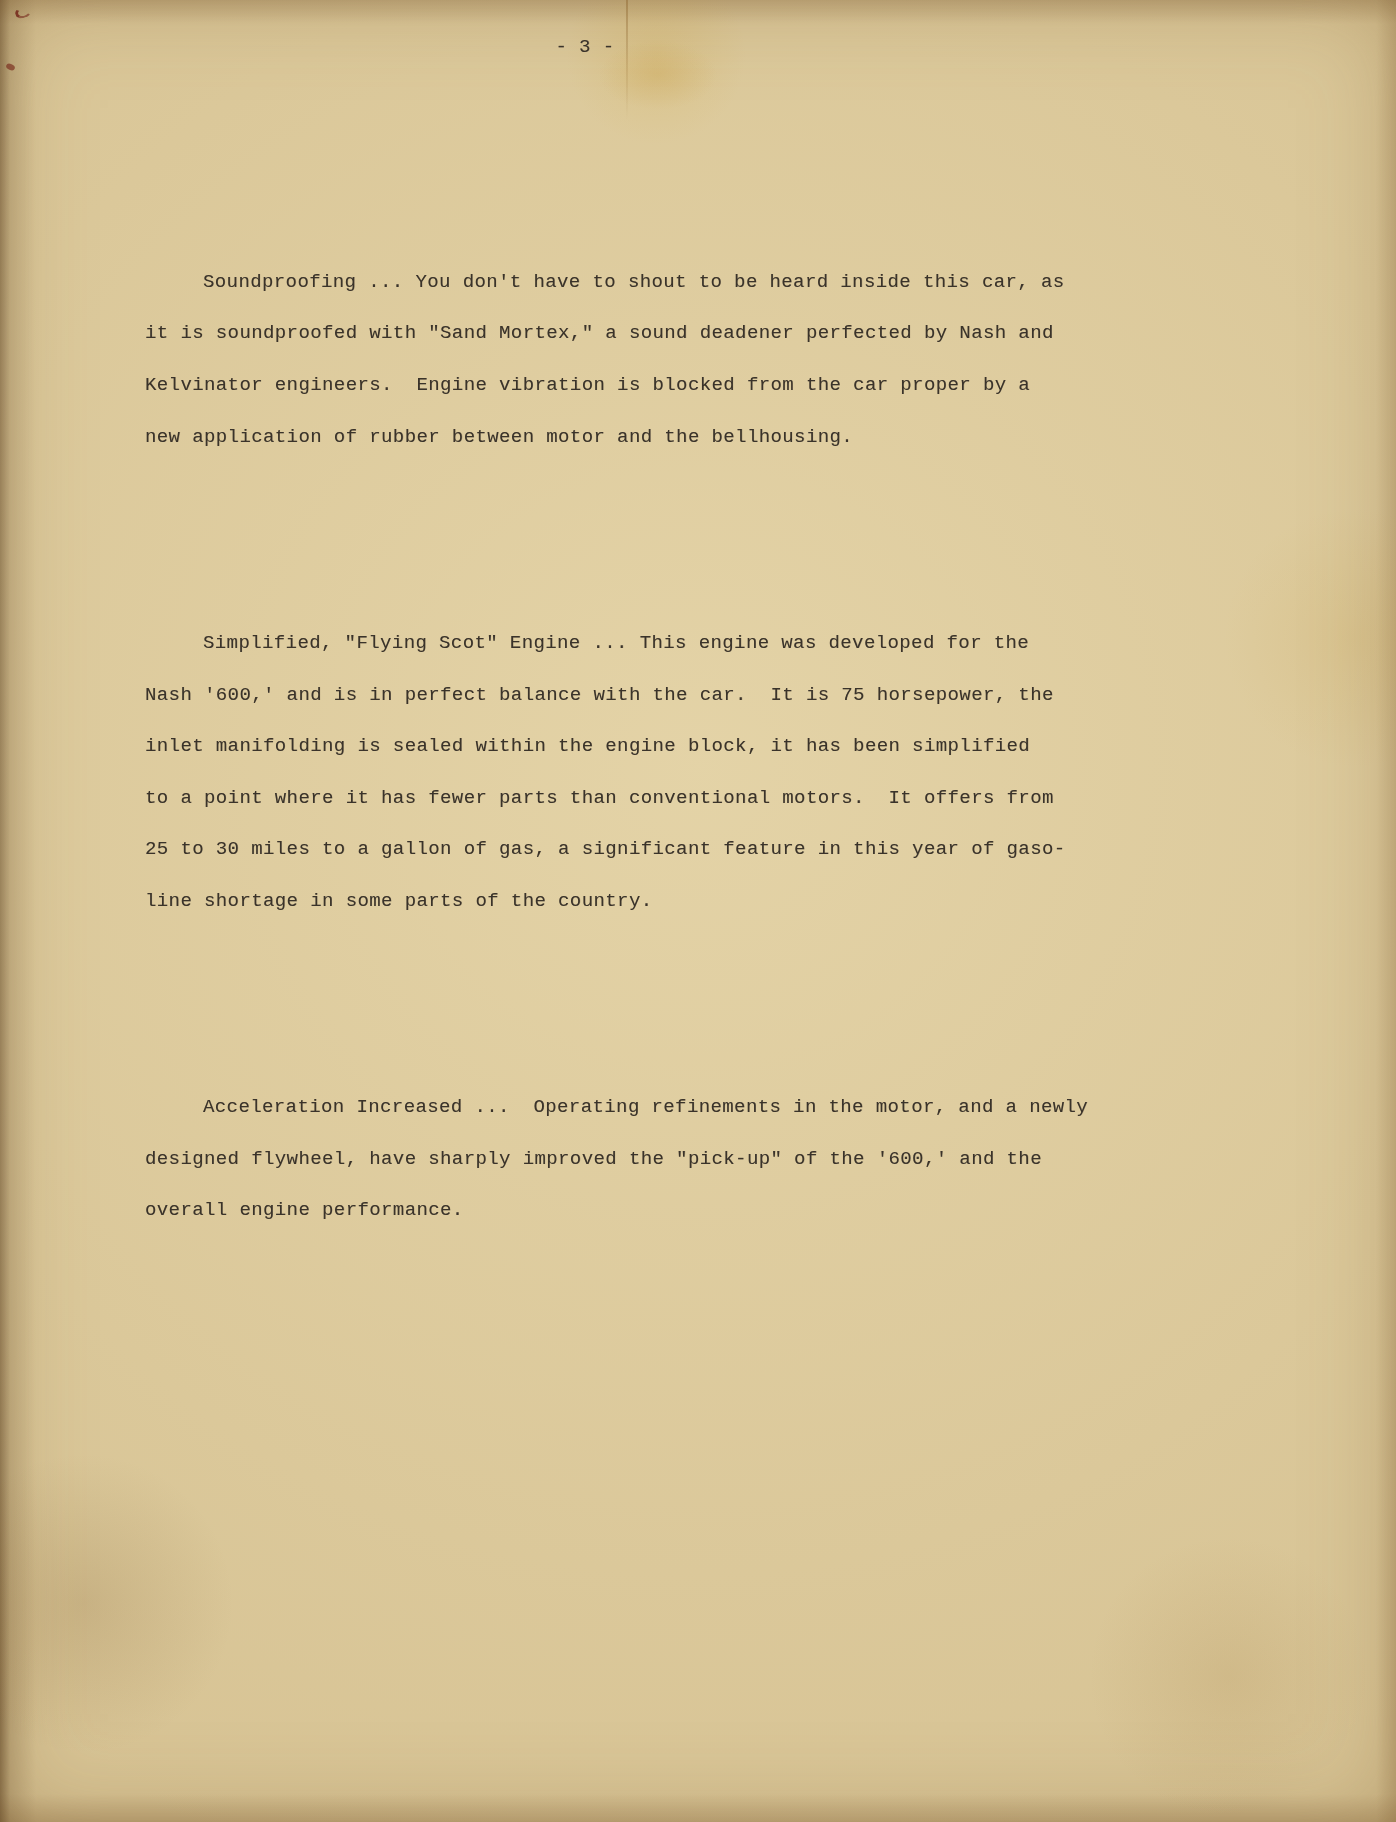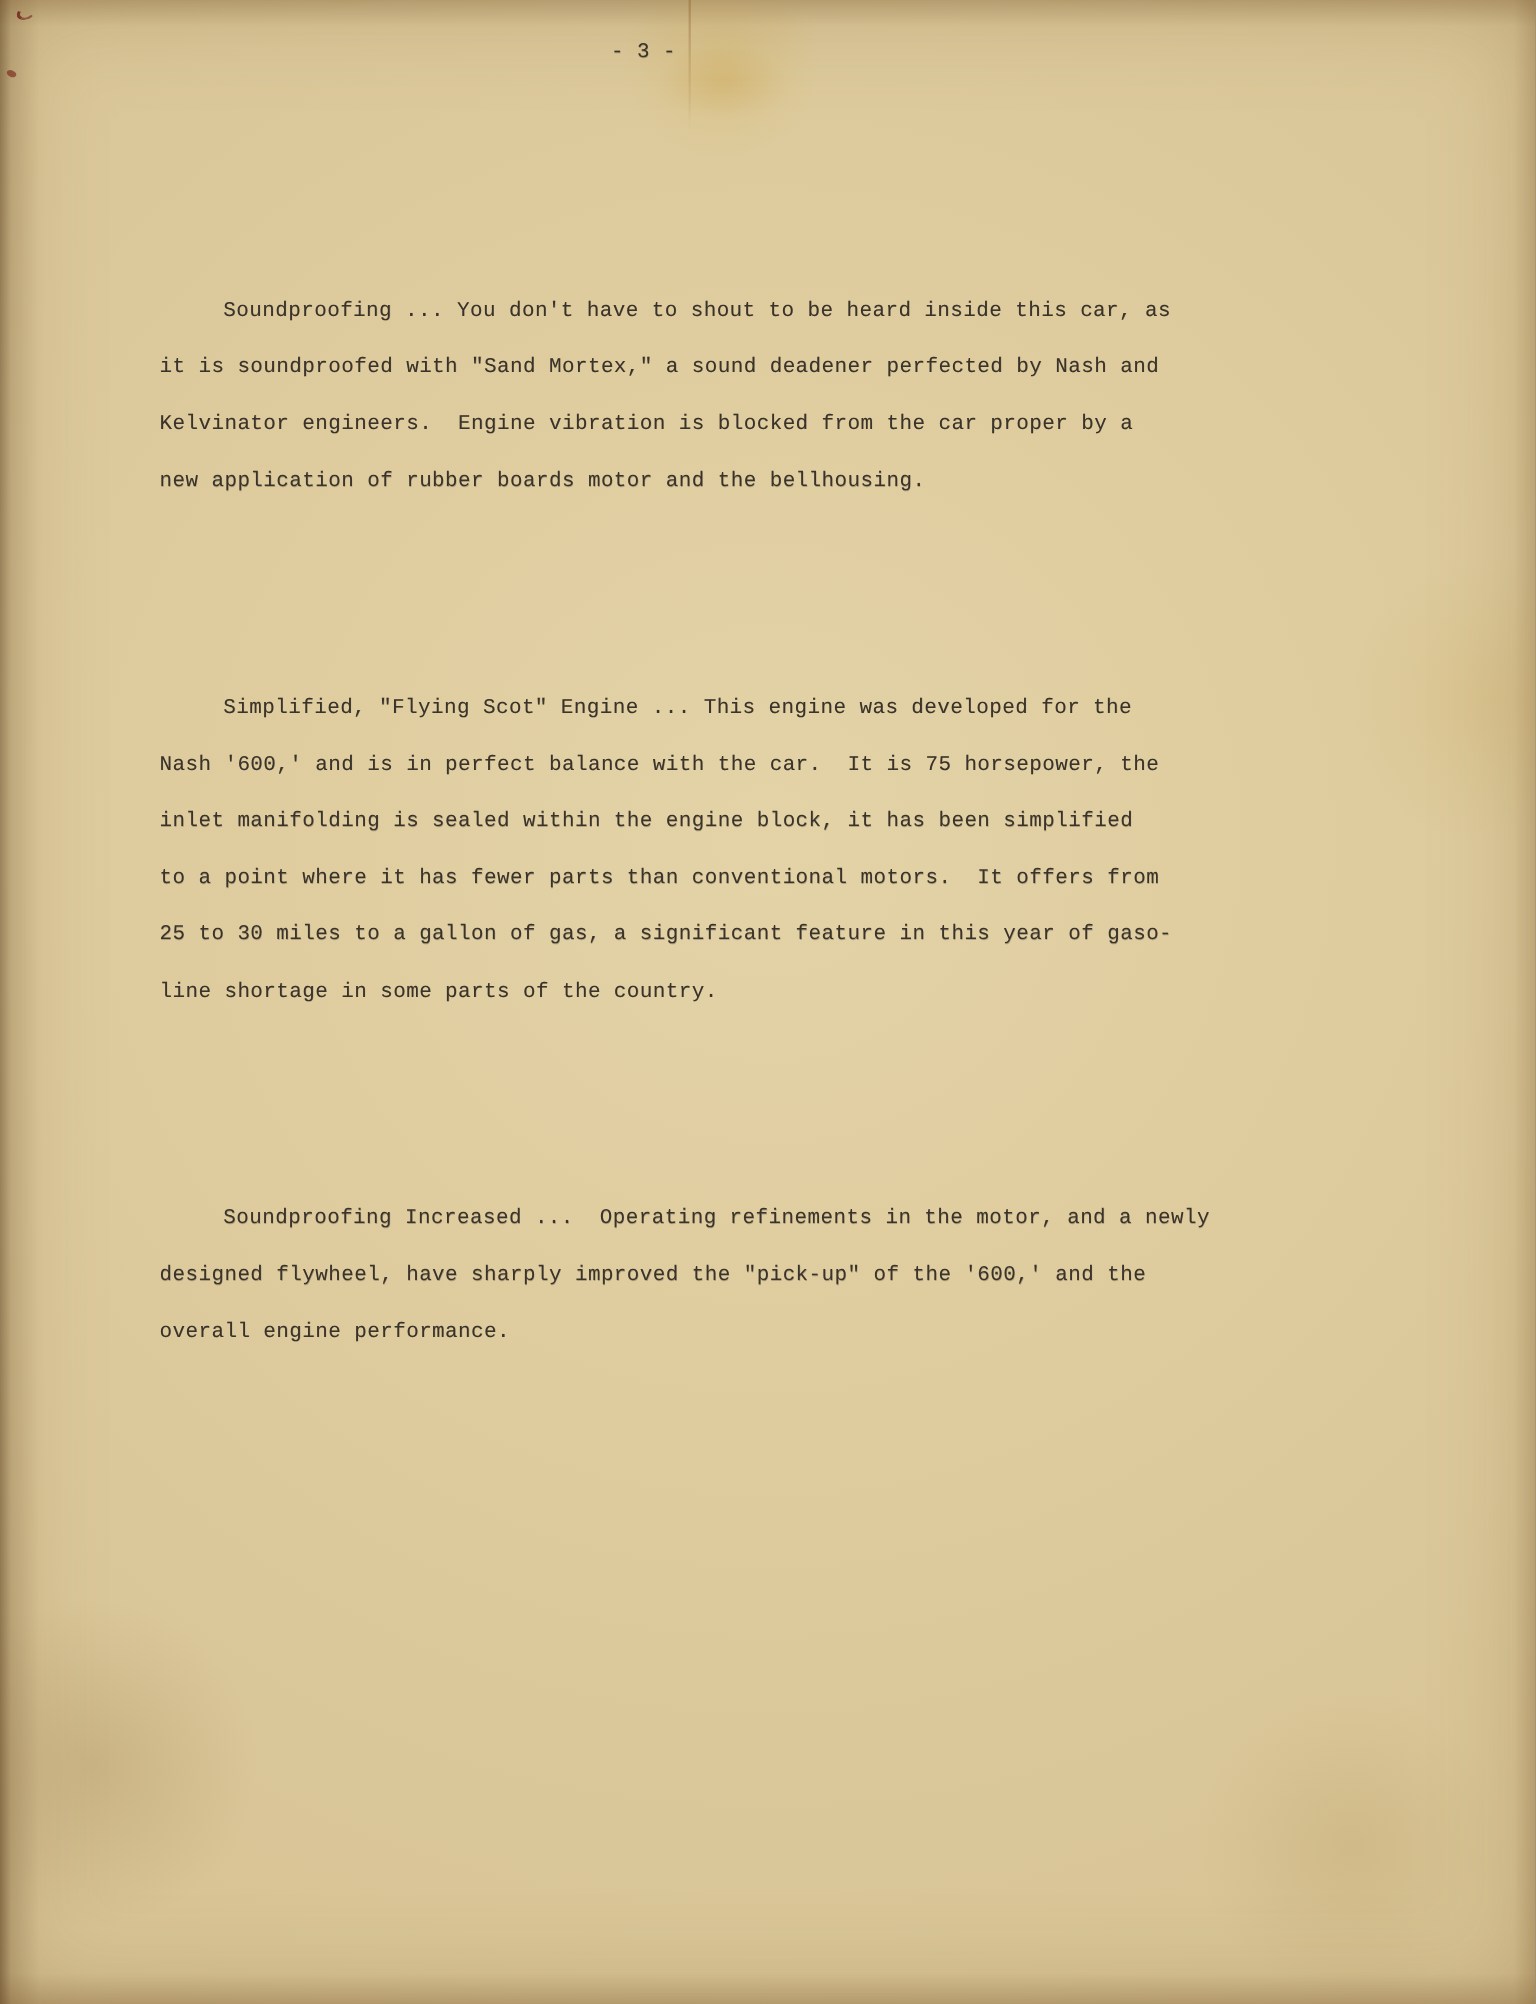--- a/index.html
+++ b/index.html
@@ -102,30 +102,30 @@
   <div class="crease-mark"></div>
   <div class="stain-blot"></div>
 
   <div class="page-number">- 3 -</div>
 
   <div class="page-body">
   
     <p class="paragraph indented"><span class="lead">Soundproofing</span><span class="body-text"> ... You don't have to shout to be heard inside this car, as
 it is soundproofed with "Sand Mortex," a sound deadener perfected by Nash and
 Kelvinator engineers.  Engine vibration is blocked from the car proper by a
-new application of rubber boards motor and the bellhousing.</span></p>
+new application of rubber between motor and the bellhousing.</span></p>
   
     <p class="paragraph indented"><span class="lead">Simplified, "Flying Scot" Engine</span><span class="body-text"> ... This engine was developed for the
 Nash '600,' and is in perfect balance with the car.  It is 75 horsepower, the
 inlet manifolding is sealed within the engine block, it has been simplified
 to a point where it has fewer parts than conventional motors.  It offers from
 25 to 30 miles to a gallon of gas, a significant feature in this year of gaso-
 line shortage in some parts of the country.</span></p>
   
-    <p class="paragraph indented"><span class="lead">Soundproofing Increased</span><span class="body-text"> ...  Operating refinements in the motor, and a newly
+    <p class="paragraph indented"><span class="lead">Acceleration Increased</span><span class="body-text"> ...  Operating refinements in the motor, and a newly
 designed flywheel, have sharply improved the "pick-up" of the '600,' and the
 overall engine performance.</span></p>
   
   
     
   
     
   </div>
 
 </div>

